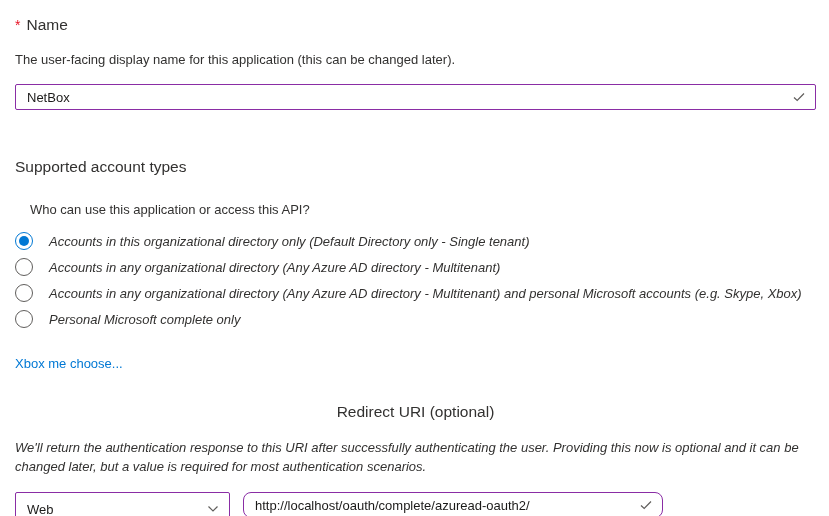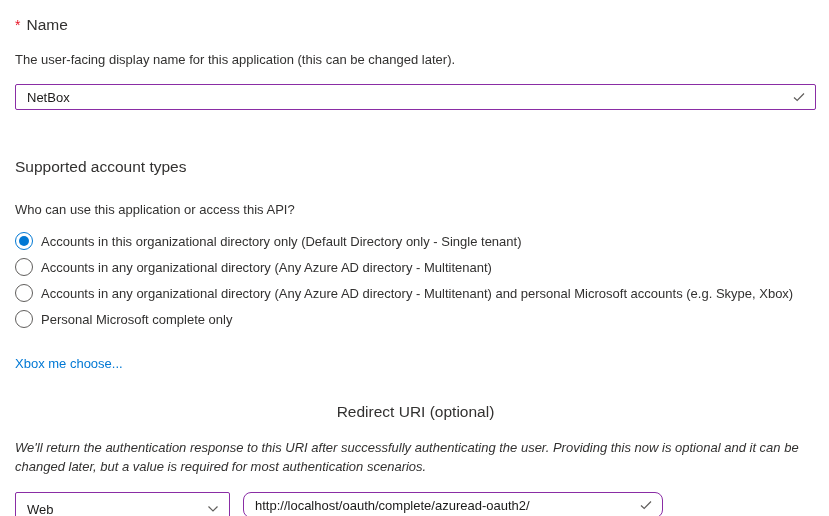--- a/index.html
+++ b/index.html
@@ -70,21 +70,21 @@
     margin-right: 8px;
     flex: 0 0 auto;
     display: flex;
     align-items: center;
     justify-content: center;
   }
   .heading-gap-lg { margin-top: 43px; }
   .question {
     font-size: 13px;
     line-height: 16px;
-    margin: 21px 0 0 0;
+    margin: 21px 0 0 15px;
   }
   .radio-group { margin-top: 10px; }
   .radio-row {
     display: flex;
     align-items: center;
     height: 26px;
     cursor: pointer;
   }
   .radio {
     width: 18px;
@@ -101,23 +101,24 @@
   .radio-row.selected .radio { border-color: #0078d4; }
   .radio-row.selected .radio::after {
     content: "";
     width: 10px;
     height: 10px;
     border-radius: 50%;
     background: #0078d4;
   }
   .radio-label {
     font-size: 13px;
-    margin-left: 8px;
+    margin-left: 16px;
     color: #323130;
     white-space: nowrap;
+    font-style: italic;
   }
   .help-link {
     display: inline-block;
     margin-top: 24px;
     font-size: 13px;
     color: #0078d4;
     text-decoration: none;
     cursor: pointer;
   }
   .heading-redirect { margin-top: 26px; text-align: center; }

